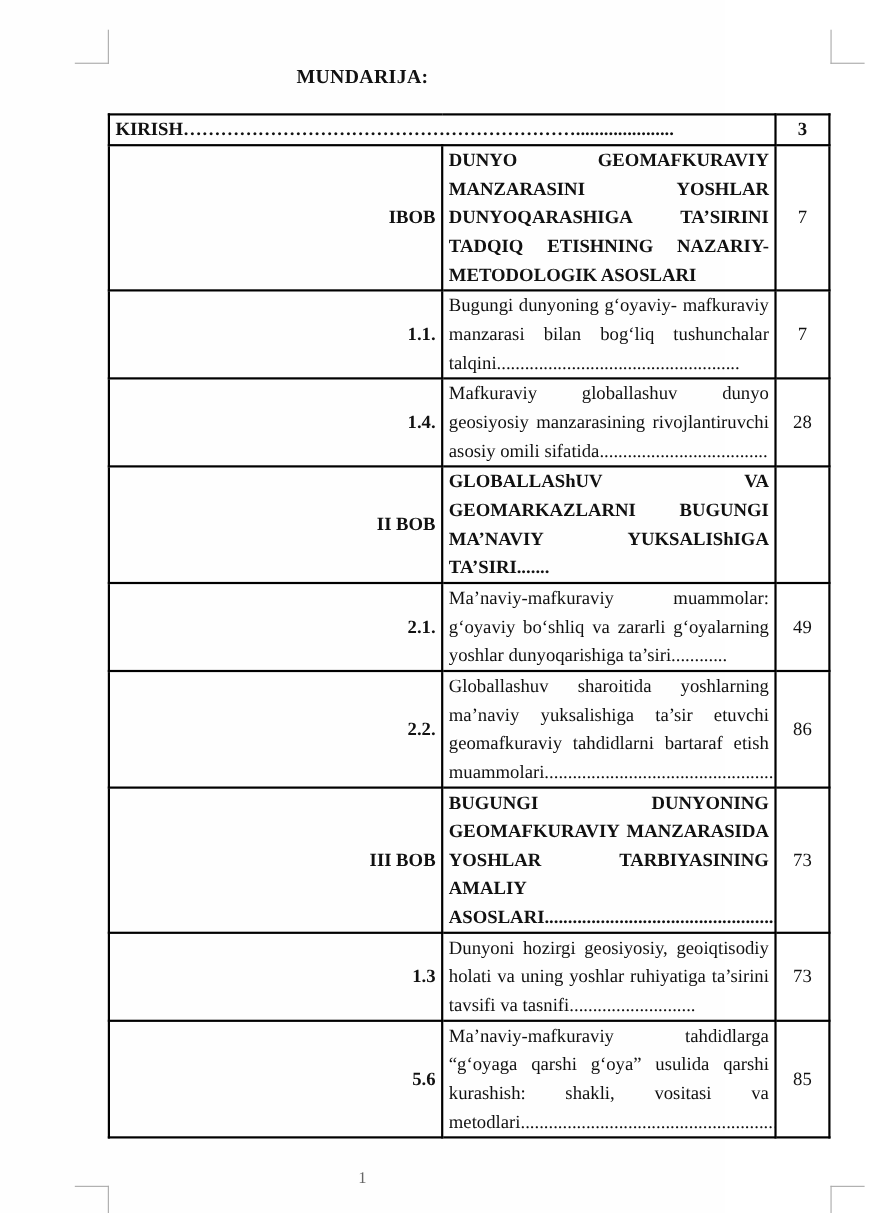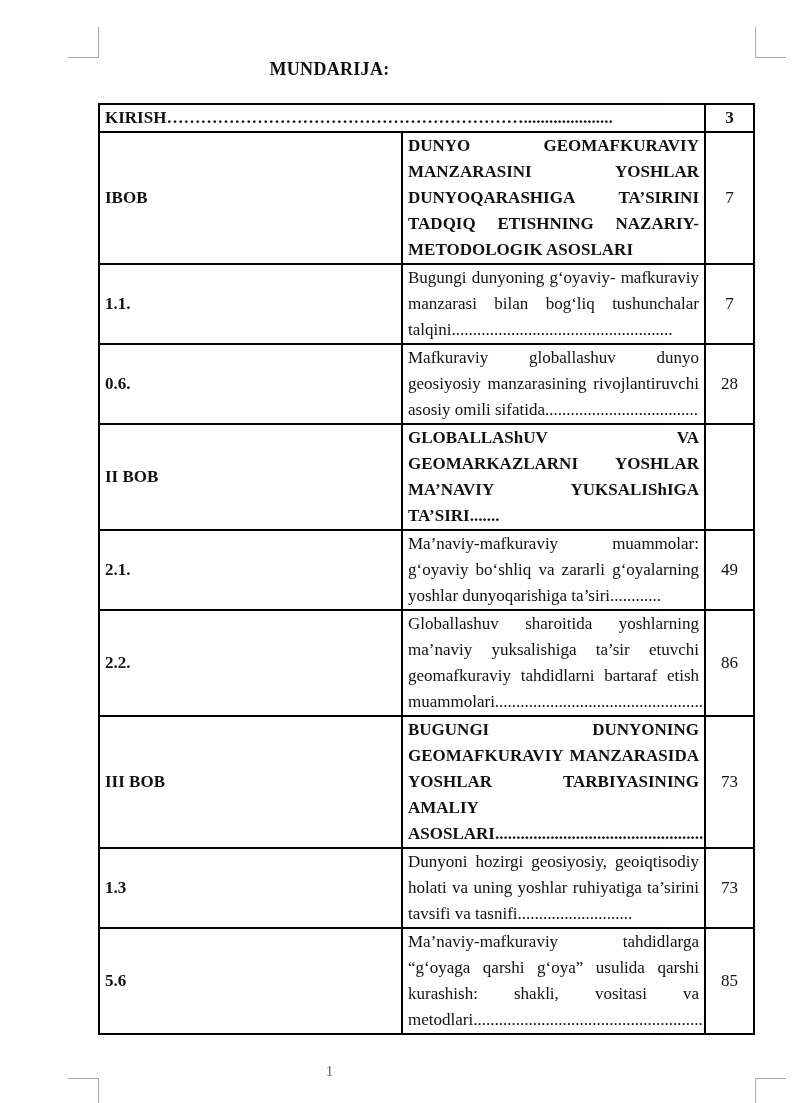--- a/index.html
+++ b/index.html
@@ -28,21 +28,21 @@
     position:absolute;left:98px;top:103px;
     width:657px;border-collapse:collapse;table-layout:fixed;
   }
   table.toc td{
     border:2px solid #000;
     padding:0 5px;
     font-size:17px;line-height:26px;
     vertical-align:middle;
     overflow:hidden;
   }
-  td.c-num{width:98px;text-align:left;font-weight:bold;margin-top:20px;}
+  td.c-num{width:98px;text-align:right;font-weight:bold;margin-top:20px;}
   td.c-text{width:506px;text-align:justify;}
   td.c-page{width:37px;text-align:center;font-size:15px;padding:0 2px;}
   td.heading{font-weight:bold;margin-left:37px;}
   td.fullrow{
     font-weight:bold;white-space:nowrap;overflow:hidden;
     text-align:left;
     border-radius:14px;
   }
   td.page-bold{font-weight:bold;font-size:16px;}
 
@@ -73,27 +73,27 @@
           <td class="c-num">IBOB</td>
           <td class="c-text heading">DUNYO GEOMAFKURAVIY MANZARASINI YOSHLAR DUNYOQARASHIGA TA’SIRINI TADQIQ ETISHNING NAZARIY-METODOLOGIK ASOSLARI</td>
           <td class="c-page">7</td>
         </tr>
         <tr>
           <td class="c-num">1.1.</td>
           <td class="c-text">Bugungi dunyoning gʻoyaviy- mafkuraviy manzarasi bilan bogʻliq tushunchalar talqini....................................................</td>
           <td class="c-page">7</td>
         </tr>
         <tr>
-          <td class="c-num">0.6.</td>
+          <td class="c-num">1.4.</td>
           <td class="c-text">Mafkuraviy globallashuv dunyo geosiyosiy manzarasining rivojlantiruvchi asosiy omili sifatida....................................</td>
           <td class="c-page">28</td>
         </tr>
         <tr>
           <td class="c-num">II BOB</td>
-          <td class="c-text heading">GLOBALLAShUV VA GEOMARKAZLARNI YOSHLAR MA’NAVIY YUKSALIShIGA TA’SIRI.......</td>
+          <td class="c-text heading">GLOBALLAShUV VA GEOMARKAZLARNI BUGUNGI MA’NAVIY YUKSALIShIGA TA’SIRI.......</td>
           <td class="c-page"></td>
         </tr>
         <tr>
           <td class="c-num">2.1.</td>
           <td class="c-text">Ma’naviy-mafkuraviy muammolar: gʻoyaviy boʻshliq va zararli gʻoyalarning yoshlar dunyoqarishiga ta’siri............</td>
           <td class="c-page">49</td>
         </tr>
         <tr>
           <td class="c-num">2.2.</td>
           <td class="c-text">Globallashuv sharoitida yoshlarning ma’naviy yuksalishiga ta’sir etuvchi geomafkuraviy tahdidlarni bartaraf etish muammolari..............................................................................</td>

